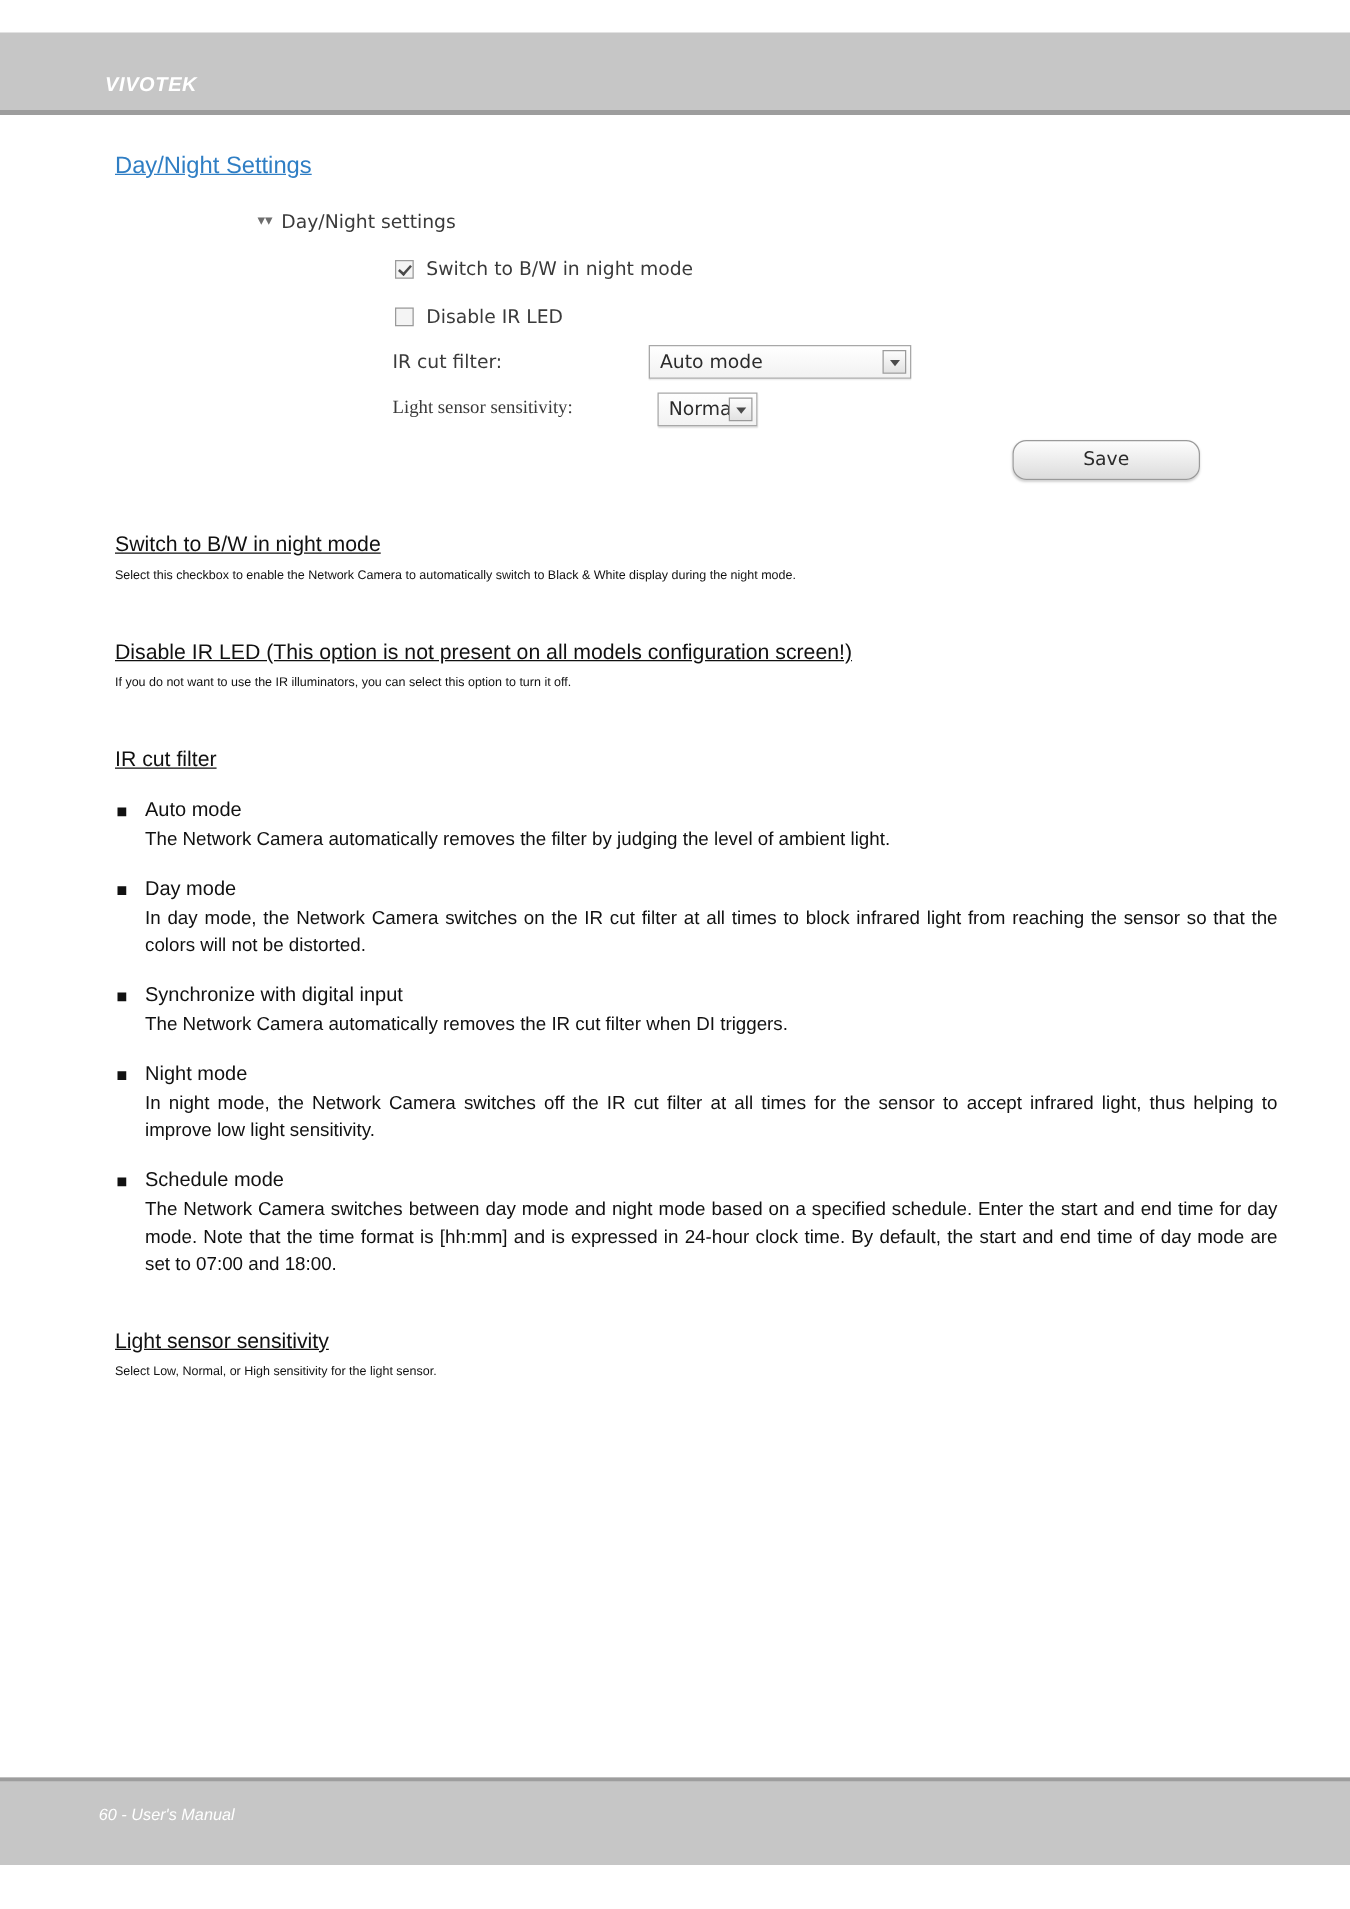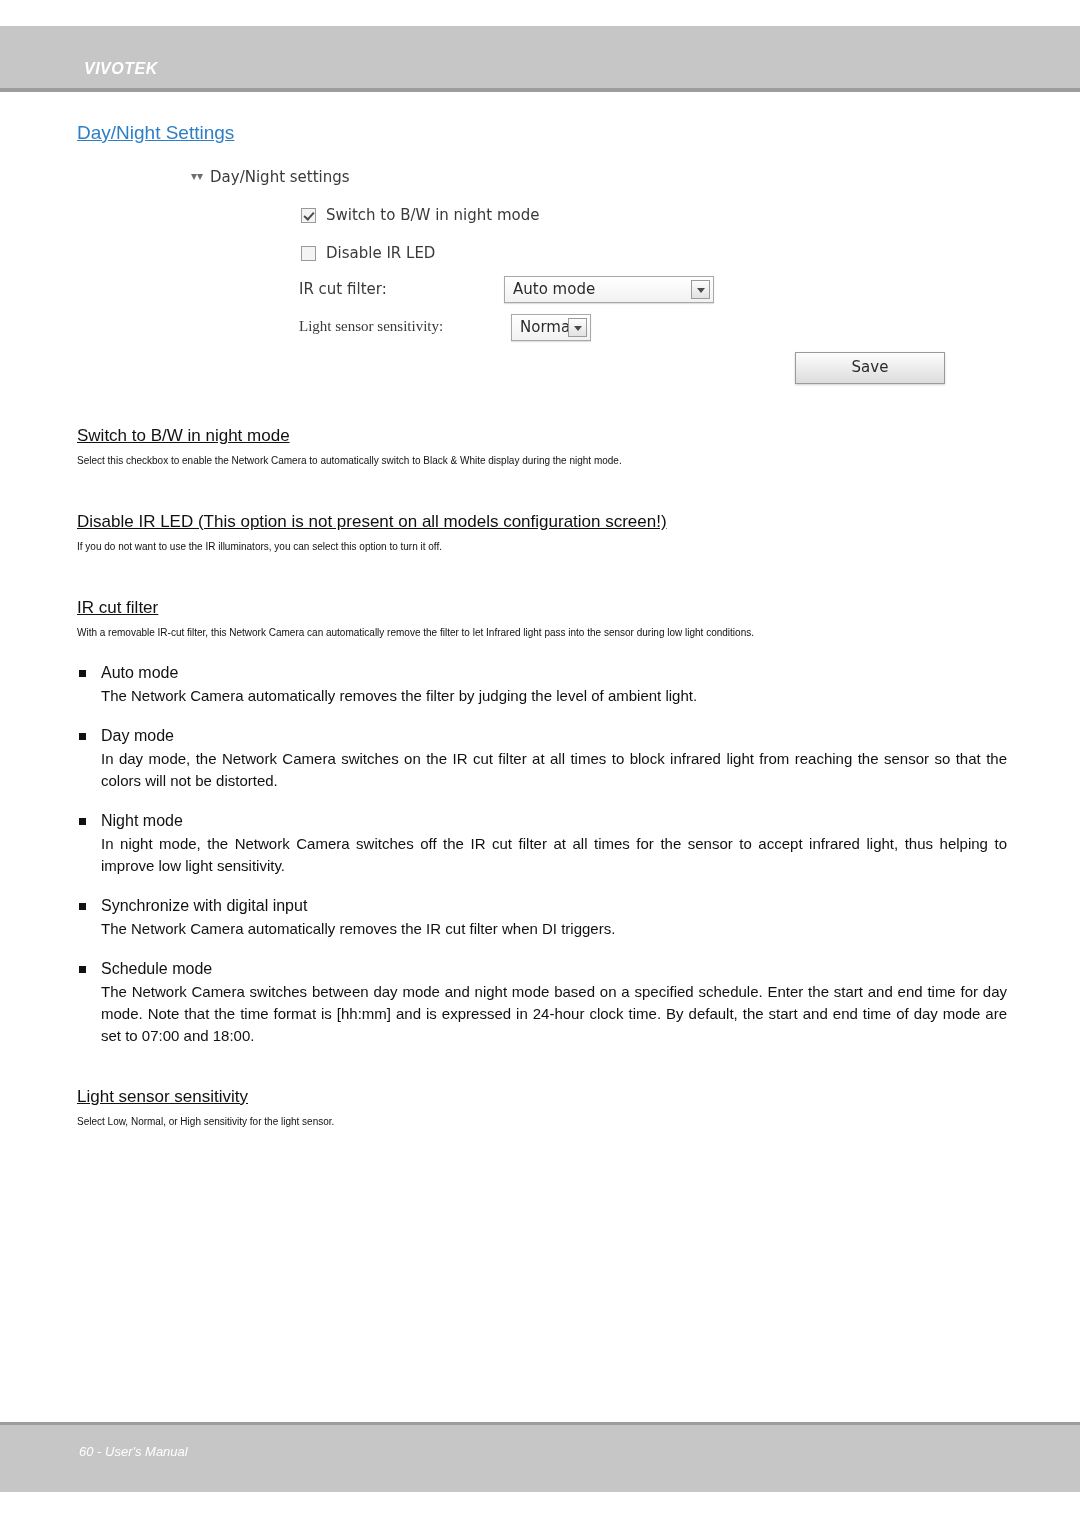--- a/index.html
+++ b/index.html
@@ -70,21 +70,21 @@
     top: 1444px;
     left: 79px;
     font-size: 13px;
     font-style: italic;
     color: #ffffff;
   }
   
   .content {
     position: absolute;
     top: 120px;
-    left: 77px;
+    left: 92px;
     width: 930px;
   }
   .section-title {
     font-size: 19px;
     color: #2f7ec4;
     text-decoration: underline;
     margin: 0 0 0 0;
     line-height: 26px;
   }
   
@@ -171,21 +171,21 @@
     top: 7px;
     border-left: 4px solid transparent;
     border-right: 4px solid transparent;
     border-top: 5px solid #4a4a4a;
   }
   .btn-save {
     position: absolute;
     width: 148px;
     height: 30px;
     border: 1px solid #9a9a9a;
-    border-radius: 0;
+    border-radius: 11px;
     background: linear-gradient(#fdfdfd, #dcdcdc);
     font-size: 15px;
     color: #2b2b2b;
     text-align: center;
     line-height: 29px;
     box-shadow: 0 1px 2px rgba(0,0,0,0.18);
   }
   
   .para-block {
     margin-top: 38px;
@@ -277,41 +277,40 @@
       <div class="body-text">Select this checkbox to enable the Network Camera to automatically switch to Black &amp; White display during the night mode.</div>
     </div>
 
     <div class="para-block">
       <div class="sub-head">Disable IR LED (This option is not present on all models configuration screen!)</div>
       <div class="body-text">If you do not want to use the IR illuminators, you can select this option to turn it off.</div>
     </div>
 
     <div class="para-block">
       <div class="sub-head">IR cut filter</div>
-      <div class="body-text">With a removable IR-cut filter, this Network Camera can automatically remove the filter to let Infrared light pass into the sensor during low light conditions.</div>
     </div>
 
     <div class="bullet-block">
       <div class="bullet-head"><span class="sq"></span><span>Auto mode</span></div>
       <div class="bullet-body">The Network Camera automatically removes the filter by judging the level of ambient light.</div>
     </div>
 
     <div class="bullet-block">
       <div class="bullet-head"><span class="sq"></span><span>Day mode</span></div>
       <div class="bullet-body">In day mode, the Network Camera switches on the IR cut filter at all times to block infrared light from reaching the sensor so that the colors will not be distorted.</div>
     </div>
 
     <div class="bullet-block">
+      <div class="bullet-head"><span class="sq"></span><span>Synchronize with digital input</span></div>
+      <div class="bullet-body">The Network Camera automatically removes the IR cut filter when DI triggers.</div>
+    </div>
+
+    <div class="bullet-block">
       <div class="bullet-head"><span class="sq"></span><span>Night mode</span></div>
       <div class="bullet-body">In night mode, the Network Camera switches off the IR cut filter at all times for the sensor to accept infrared light, thus helping to improve low light sensitivity.</div>
-    </div>
-
-    <div class="bullet-block">
-      <div class="bullet-head"><span class="sq"></span><span>Synchronize with digital input</span></div>
-      <div class="bullet-body">The Network Camera automatically removes the IR cut filter when DI triggers.</div>
     </div>
 
     <div class="bullet-block">
       <div class="bullet-head"><span class="sq"></span><span>Schedule mode</span></div>
       <div class="bullet-body">The Network Camera switches between day mode and night mode based on a specified schedule. Enter the start and end time for day mode. Note that the time format is [hh:mm] and is expressed in 24-hour clock time. By default, the start and end time of day mode are set to 07:00 and 18:00.</div>
     </div>
 
     <div class="para-block">
       <div class="sub-head">Light sensor sensitivity</div>
       <div class="body-text">Select Low, Normal, or High sensitivity for the light sensor.</div>

